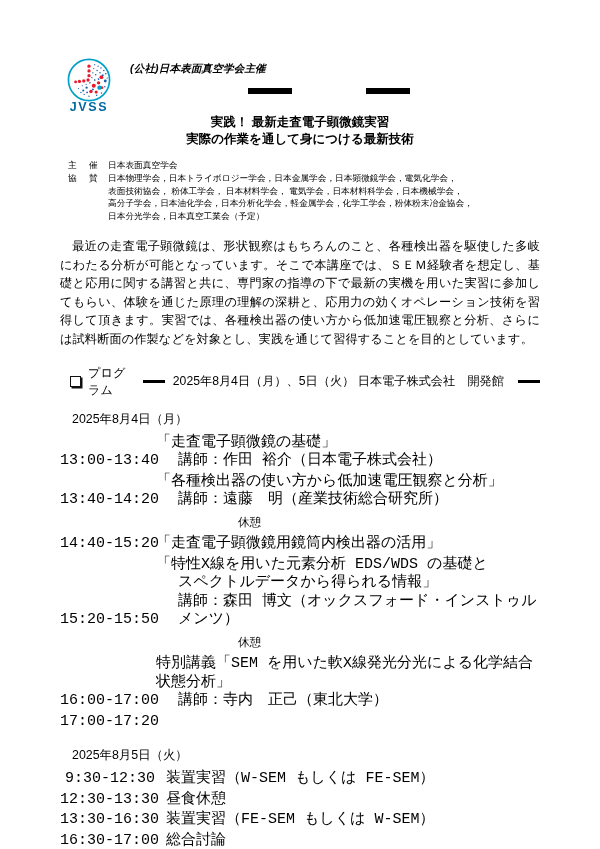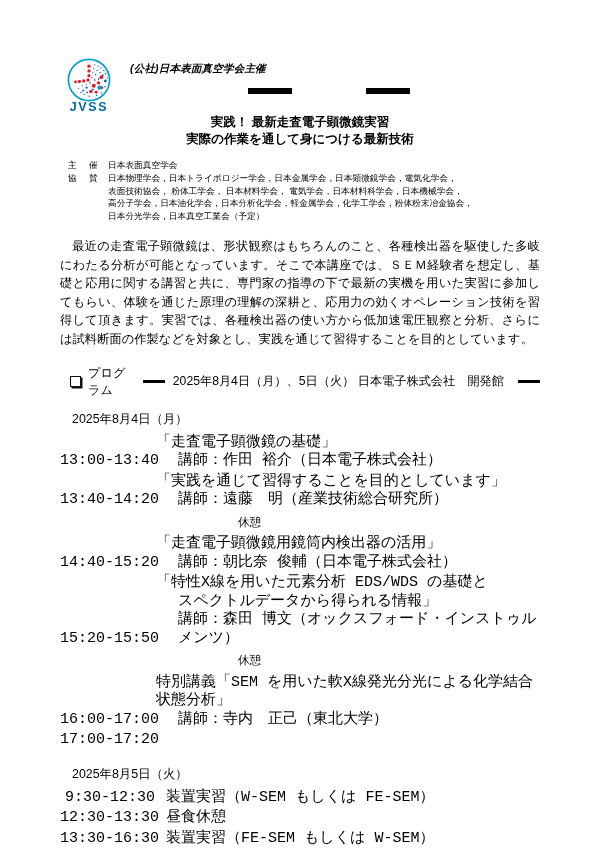--- a/index.html
+++ b/index.html
@@ -304,30 +304,29 @@
         <div class="sess">
           <div class="sess-time">13:00-13:40</div>
           <div class="sess-body">
             <div>「走査電子顕微鏡の基礎」</div>
             <div class="sess-speaker">講師：作田 裕介（日本電子株式会社）</div>
           </div>
         </div>
         <div class="sess">
           <div class="sess-time">13:40-14:20</div>
           <div class="sess-body">
-            <div>「実践を通じて習得することを目的としています」</div>
+            <div>「各種検出器の使い方から低加速電圧観察と分析」</div>
             <div class="sess-speaker">講師：遠藤　明（産業技術総合研究所）</div>
           </div>
         </div>
         <div class="break-row">休憩</div>
         <div class="sess">
           <div class="sess-time">14:40-15:20</div>
           <div class="sess-body">
             <div>「走査電子顕微鏡用鏡筒内検出器の活用」</div>
-            <div class="sess-speaker">講師：朝比奈 俊輔（日本電子株式会社）</div>
           </div>
         </div>
         <div class="sess">
           <div class="sess-time">15:20-15:50</div>
           <div class="sess-body">
             <div>「特性X線を用いた元素分析 EDS/WDS の基礎と</div>
             <div class="sess-sub">スペクトルデータから得られる情報」</div>
             <div class="sess-speaker">講師：森田 博文（オックスフォード・インストゥルメンツ）</div>
           </div>
         </div>

